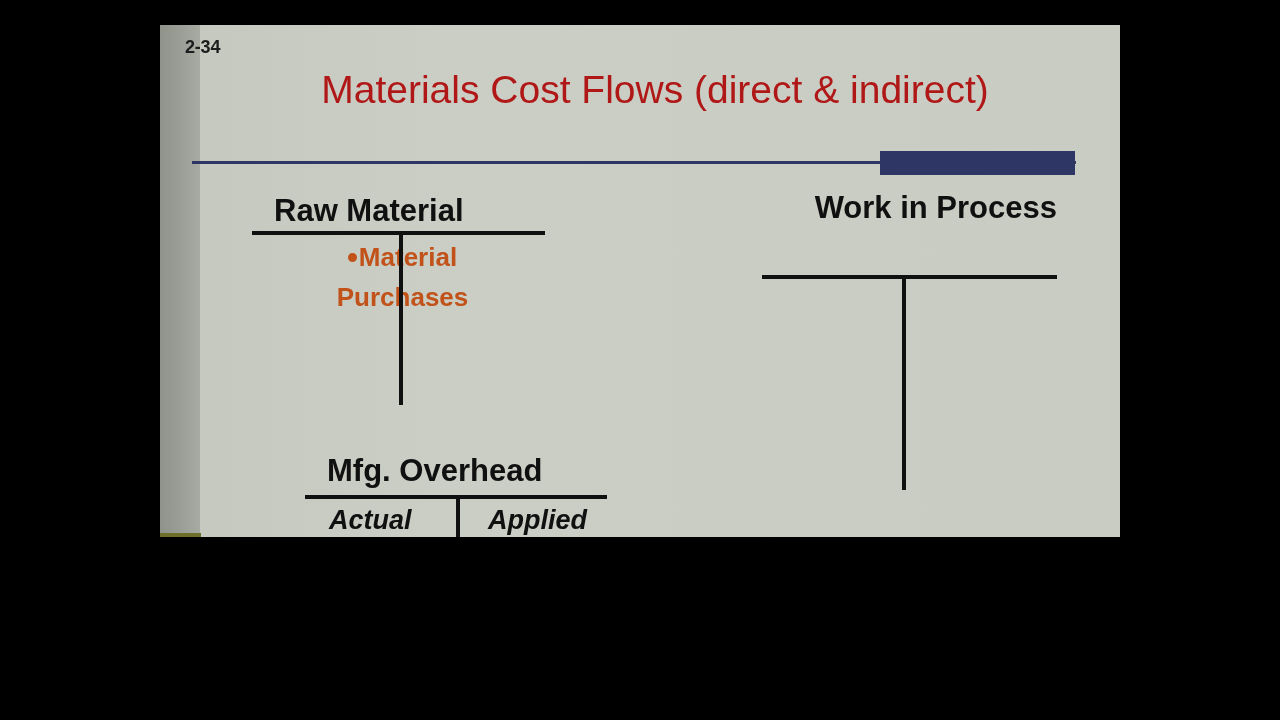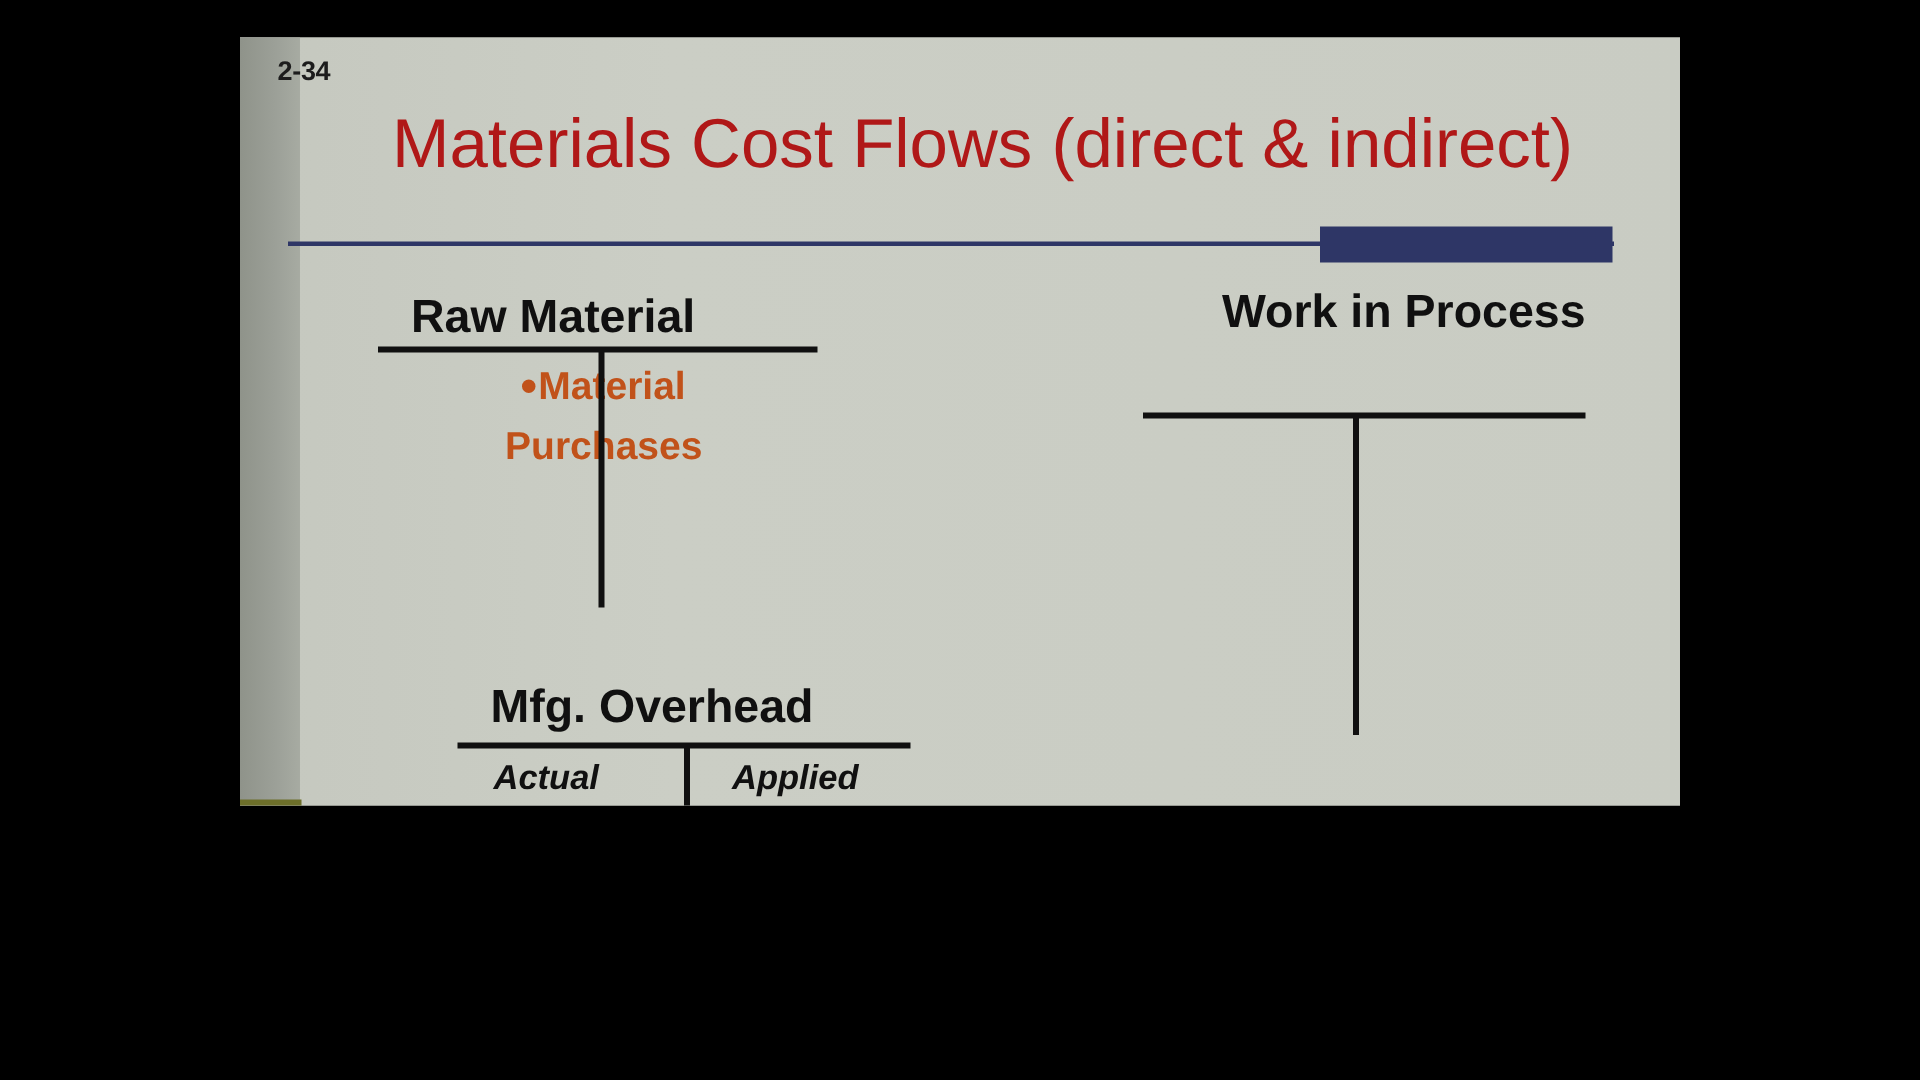--- a/index.html
+++ b/index.html
@@ -64,21 +64,21 @@
     font-family: "Liberation Sans", sans-serif;
   }
 
   
   .slide-title {
     position: absolute;
     left: 50px;
     top: 43px;
     width: 890px;
     text-align: center;
-    font-size: 46px;
+    font-size: 39px;
     color: #b01818;
     font-family: "Liberation Sans", sans-serif;
     white-space: nowrap;
     letter-spacing: 0px;
   }
 
   
   .title-rule {
     position: absolute;
     left: 32px;
@@ -205,21 +205,21 @@
     width: 302px;
     height: 4px;
   }
   #moh-vrule {
     left: 296px;
     top: 473px;
     height: 184px;
   }
   .moh-side-label {
     position: absolute;
-    font-size: 23px;
+    font-size: 27px;
     font-weight: bold;
     font-style: italic;
     color: #101010;
     white-space: nowrap;
     font-family: "Liberation Sans", sans-serif;
   }
   #moh-actual-label {
     left: 169px;
     top: 480px;
   }

